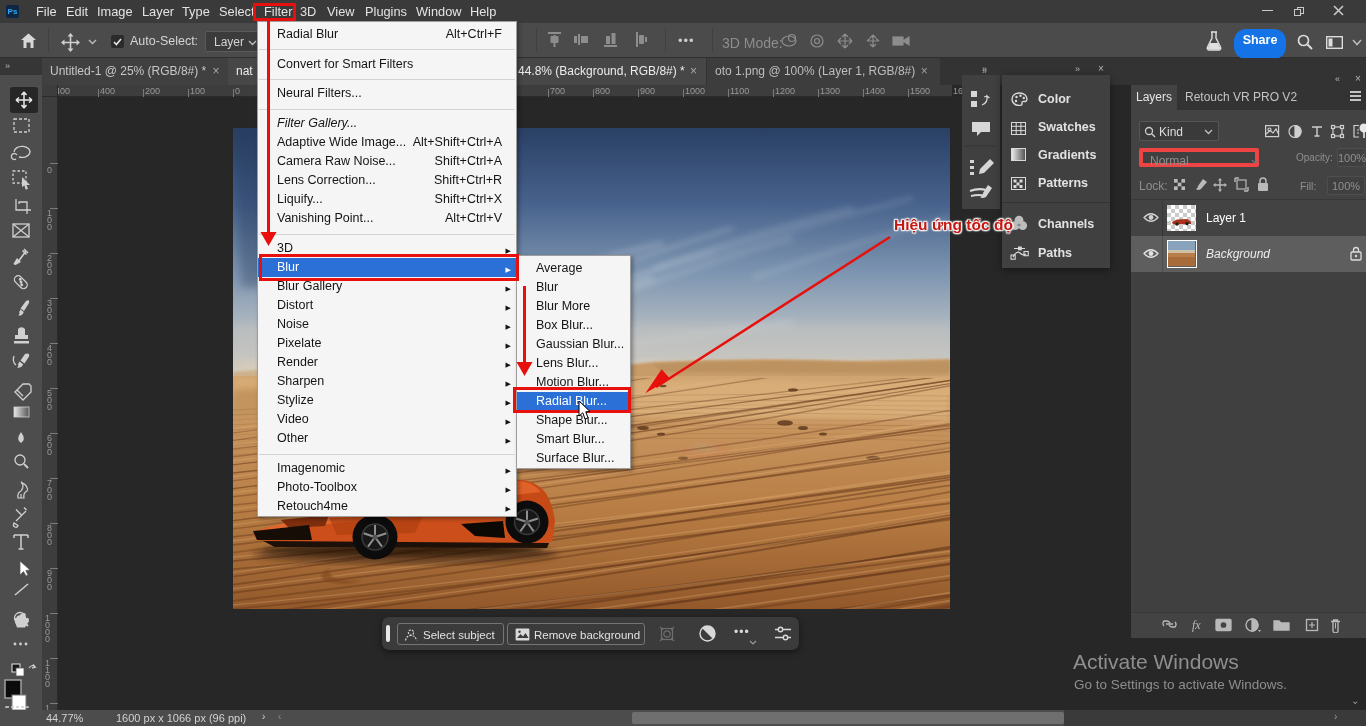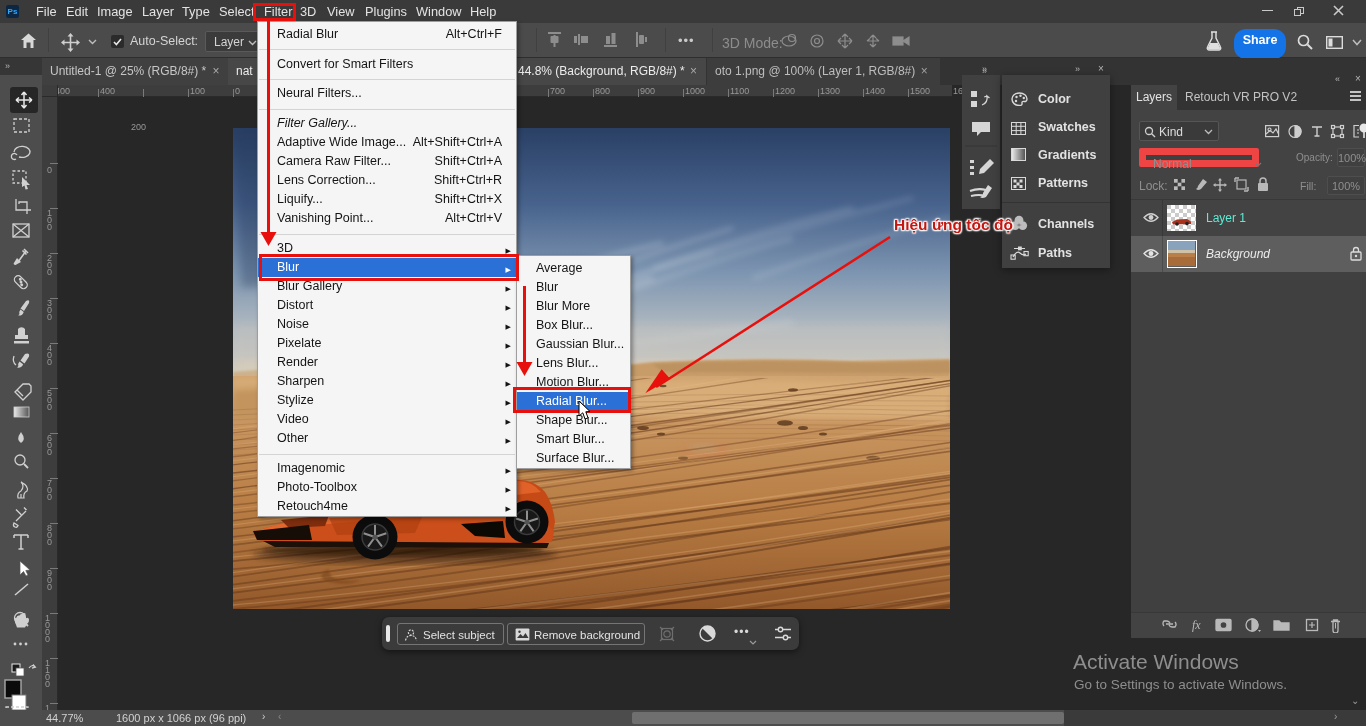--- a/index.html
+++ b/index.html
@@ -202,21 +202,21 @@
       <rect x="12" y="637" width="14" height="15" fill="#fff" stroke="#777" stroke-width="1"></rect>
       <rect x="6" y="649" width="22" height="16" fill="none" stroke="#cfcfcf" stroke-width="1.3" stroke-dasharray="3 2"></rect>
     </svg>
   </div>
   <div id="hruler" class="abs">
     <div class="tick" style="left:11px; top:4px; width:1px; height:8px;"></div>
       <div class="rlab" style="left:13px; top:1px;">400</div>
     <div class="tick" style="left:56px; top:4px; width:1px; height:8px;"></div>
       <div class="rlab" style="left:58px; top:1px;">400</div>
     <div class="tick" style="left:101px; top:4px; width:1px; height:8px;"></div>
-      <div class="rlab" style="left:89px; top:1px;margin-top:36px;">200</div>
+      <div class="rlab" style="left:103px; top:1px;">200</div>
     <div class="tick" style="left:146px; top:4px; width:1px; height:8px;"></div>
       <div class="rlab" style="left:148px; top:1px;">100</div>
     <div class="tick" style="left:191px; top:4px; width:1px; height:8px;"></div>
       <div class="rlab" style="left:193px; top:1px;">0</div>
     <div class="tick" style="left:506px; top:4px; width:1px; height:8px;"></div>
       <div class="rlab" style="left:508px; top:1px;">700</div>
     <div class="tick" style="left:551px; top:4px; width:1px; height:8px;"></div>
       <div class="rlab" style="left:553px; top:1px;">800</div>
     <div class="tick" style="left:596px; top:4px; width:1px; height:8px;"></div>
       <div class="rlab" style="left:598px; top:1px;">900</div>
@@ -634,21 +634,21 @@
             </g>
           <path d="M89,1.5 h7 l3,3 v8.5 h-10 Z"></path>
             <path d="M92,6 h4 M92,9 h4" stroke-width="1"></path>
         </g>
       </svg>
       <div class="abs" style="left:228px; top:64px; width:8px; height:18px; background:#434343;"><svg width="8" height="18">
             <circle cx="5" cy="6" r="4.5" fill="#e8e8e8"></circle>
             <rect x="4.2" y="10" width="1.6" height="6" fill="#e8e8e8"></rect>
           </svg></div>
 
-      <div class="abs" style="left:8px; top:90px; width:120px; height:19px; background:#404040; border:7px solid #ef4444; border-radius:2px;">
+      <div class="abs" style="left:8px; top:90px; width:120px; height:19px; background:#404040; border:4px solid #ef4444; border-radius:2px;">
         <div class="abs" style="left:7px; top:2px; font-size:12px; color:#8f8f8f;">Normal</div>
         <svg class="abs" style="left:108px; top:7px;" width="8" height="5" viewBox="0 0 8 5">
             <path d="M1,1 L4,4 L7,1" stroke="#777" stroke-width="1.2" fill="none"></path>
           </svg>
       </div>
       <div class="abs" style="left:165px; top:94px; font-size:10px; color:#8f8f8f;">Opacity:</div>
       <div class="abs" style="left:206px; top:90px; width:28px; height:19px; background:#404040; border:1px solid #4e4e4e; border-radius:2px; font-size:11px; color:#8f8f8f; text-align:center; line-height:18px;">100%</div>
 
       <div class="abs" style="left:8px; top:121px; font-size:12px; color:#8f8f8f;">Lock:</div>
       <svg class="abs" style="left:42px; top:118px;" width="100" height="16" viewBox="0 0 100 16">
@@ -692,21 +692,21 @@
                   <rect width="4" height="4" fill="#cbcbcb"></rect>
                   <rect x="4" y="4" width="4" height="4" fill="#cbcbcb"></rect>
                 </pattern>
               </defs>
               <rect width="29" height="26" fill="url(#chk)"></rect>
               <path d="M5,17 L10,14.5 L20,14 L24,16.5 L24,19 L6,19.5 Z" fill="#a8321c"></path>
               <circle cx="10" cy="19" r="1.8" fill="#222"></circle>
               <circle cx="20" cy="18.6" r="1.8" fill="#222"></circle>
             </svg>
         </div>
-        <div class="abs" style="left:75px; top:11px; font-size:12px; color:#5eead4;">Layer 1</div>
+        <div class="abs" style="left:75px; top:11px; font-size:12px; color:#ffffff;">Layer 1</div>
       </div>
       <div class="abs" style="left:0; top:178px; width:235px; height:36px; background:#5e5e5e;">
         <svg class="abs" style="left:12px; top:12px;" width="16" height="11" viewBox="0 0 16 11">
             <path d="M1,5.5 Q8,-2 15,5.5 Q8,13 1,5.5 Z" fill="none" stroke="#e2e2e2" stroke-width="1.3"></path>
             <circle cx="8" cy="5.5" r="2.4" fill="#e2e2e2"></circle>
           </svg>
         <div class="abs" style="left:31px; top:0; width:1px; height:36px; background:#4c4c4c;"></div>
         <div class="abs" style="left:36px; top:4px; width:30px; height:28px; border:1.5px solid #fff;">
           <svg width="27" height="25">
               <rect width="27" height="11" fill="#8aa3bd"></rect>
@@ -823,21 +823,21 @@
         </div>
     <div class="msep" style="top:86.5px;"></div>
     <div class="mrow" style="top:92px;font-style:italic;">
           <span class="lab">Filter Gallery...</span>
         </div>
     <div class="mrow" style="top:111px;">
           <span class="lab">Adaptive Wide Image...</span>
           <span class="sc">Alt+Shift+Ctrl+A</span>
         </div>
     <div class="mrow" style="top:130px;">
-          <span class="lab">Camera Raw Filter...</span>
+          <span class="lab">Camera Raw Noise...</span>
           <span class="sc">Shift+Ctrl+A</span>
         </div>
     <div class="mrow" style="top:168px;">
           <span class="lab">Liquify...</span>
           <span class="sc">Shift+Ctrl+X</span>
         </div>
     <div class="mrow" style="top:149px;">
           <span class="lab">Lens Correction...</span>
           <span class="sc">Shift+Ctrl+R</span>
         </div>

